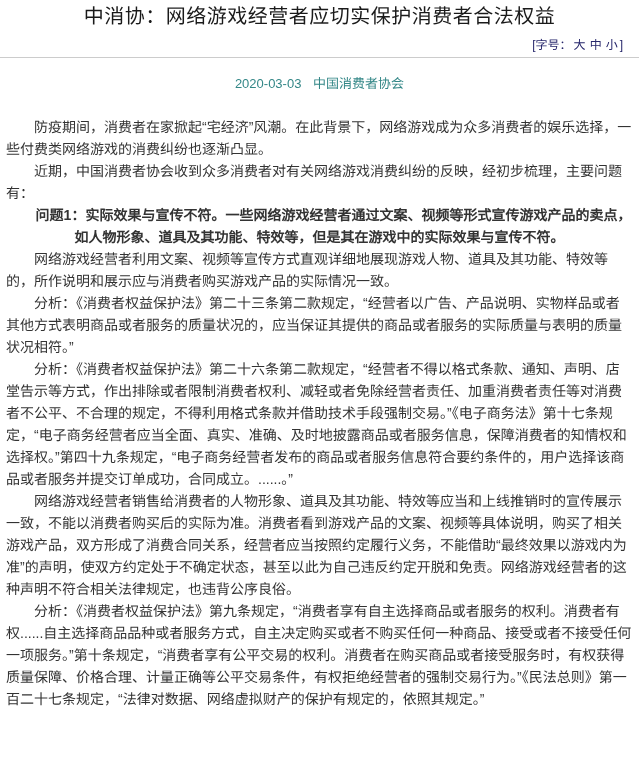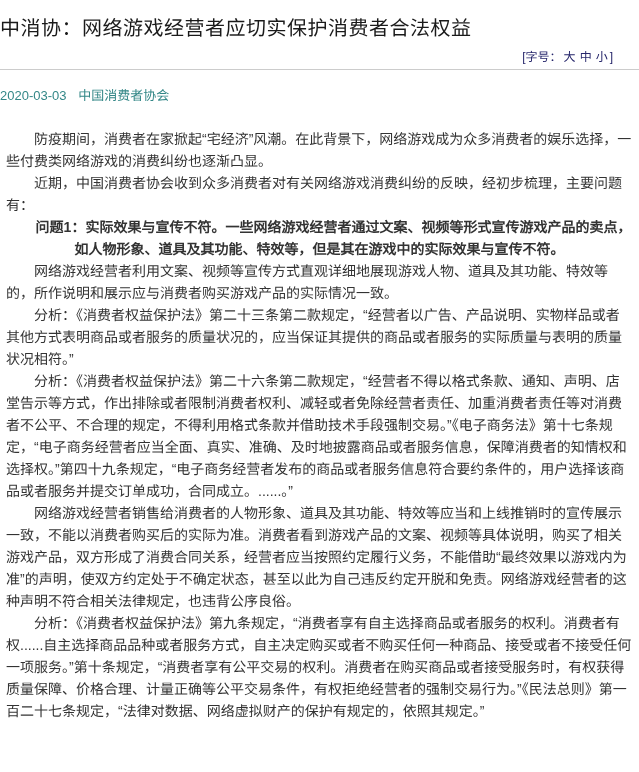--- a/index.html
+++ b/index.html
@@ -12,47 +12,47 @@
   }
   *{margin:0;padding:0;box-sizing:border-box;}
   html,body{background:var(--c-bg);}
   body{
     width:639px;
     font-family:"Liberation Sans","DejaVu Sans",sans-serif;
     color:var(--c-body);
   }
   .page{width:639px;min-height:772px;background:var(--c-bg);}
   .article-title{
-    text-align:left;
+    text-align:center;
     font-size:20px;
     font-weight:normal;
     color:var(--c-title);
-    padding-top:12px;
+    padding-top:0;
     letter-spacing:0.5px;
   }
   .fontsize-row{
     text-align:right;
     font-size:12px;
     color:var(--c-navy);
-    padding:6px 26px 5px 0;
+    padding:6px 16px 5px 0;
   }
   .fontsize-row a{
     color:var(--c-navy);
     text-decoration:none;
     margin:0 2px;
     cursor:pointer;
   }
   .divider{
     border:none;
     border-top:1px solid var(--c-divider);
     height:0;
     width:100%;
   }
   .byline{
-    text-align:left;
+    text-align:center;
     font-size:13px;
     color:var(--c-meta);
     margin-top:15px;
     margin-bottom:24px;
   }
   .byline .source{margin-left:0.9em;}
   .article-body{
     padding:0 6px 14px 6px;
     font-size:14px;
     line-height:22px;

